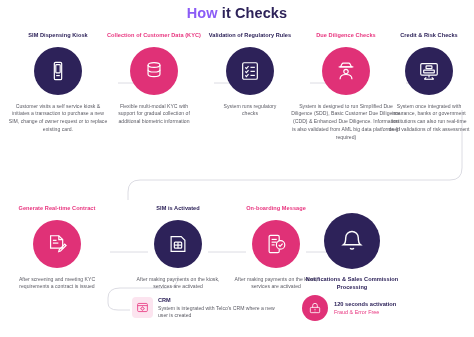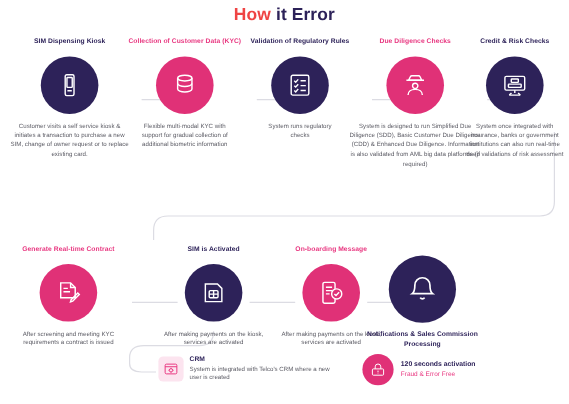--- a/index.html
+++ b/index.html
@@ -11,21 +11,21 @@
   }
   #canvas { position: relative; width: 474px; height: 337px; }
 
   svg.connectors { position: absolute; inset: 0; width: 474px; height: 337px; pointer-events: none; }
 
   .title {
     position: absolute; top: 5px; left: 0; width: 474px;
     text-align: center; font-size: 14.5px; font-weight: bold;
     color: #2D2259; letter-spacing: .1px;
   }
-  .title .hw { color: #ef4444; }
+  .title .hw { color: #8b5cf6; }
 
   .step { position: absolute; text-align: center; }
 
   .step-label {
     font-size: 5.6px; font-weight: bold; line-height: 1.38;
     letter-spacing: .05px;
   }
   .lab-navy { color: #2D2259; }
   .lab-pink { color: #E8357F; }
 
@@ -78,21 +78,21 @@
 
     <line x1="110" y1="252" x2="148" y2="252" stroke="#dcdce3" stroke-width="1"></line>
     <line x1="208" y1="252" x2="246" y2="252" stroke="#dcdce3" stroke-width="1"></line>
     <line x1="306" y1="252" x2="344" y2="252" stroke="#dcdce3" stroke-width="1"></line>
 
     <path d="M 178 276 Q 178 288 166 288 L 120 288 Q 108 288 108 298 L 108 303
              Q 108 310 118 310 L 130 310" fill="none" stroke="#dcdce3" stroke-width="1"></path>
   </svg>
 
   <div class="title">
-    <span class="hw">How</span><span> it Error</span>
+    <span class="hw">How</span><span> it Checks</span>
   </div>
 
   <div class="step" style="left:2px; top:32px; width:112px;">
     <div class="step-label lab-navy">SIM Dispensing Kiosk</div>
     <div class="circle c-navy" style="width:48px;height:48px;margin-top:7px;">
       <svg width="22" height="22" viewBox="0 0 24 24" fill="none" stroke="#ffffff" stroke-width="1.3">
         <rect x="8" y="2.5" width="8" height="19" rx="1.4"></rect>
         <rect x="9.6" y="5" width="4.8" height="9" rx="0.6"></rect>
         <line x1="10" y1="17" x2="14" y2="17"></line>
       </svg>

